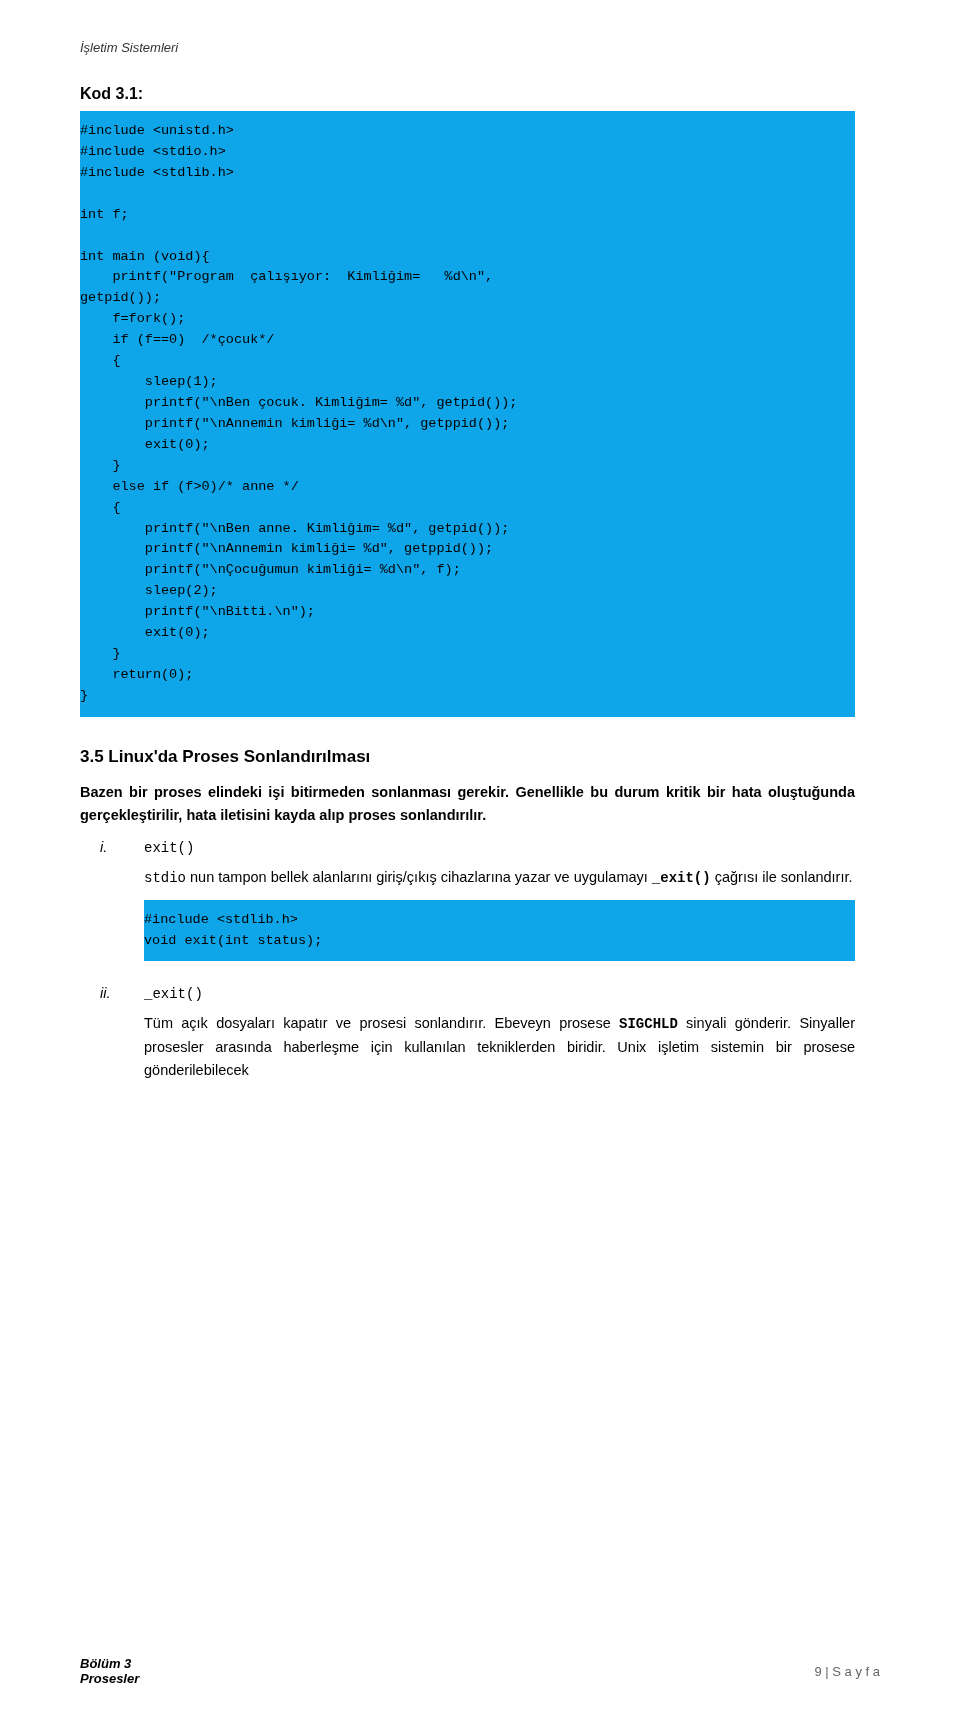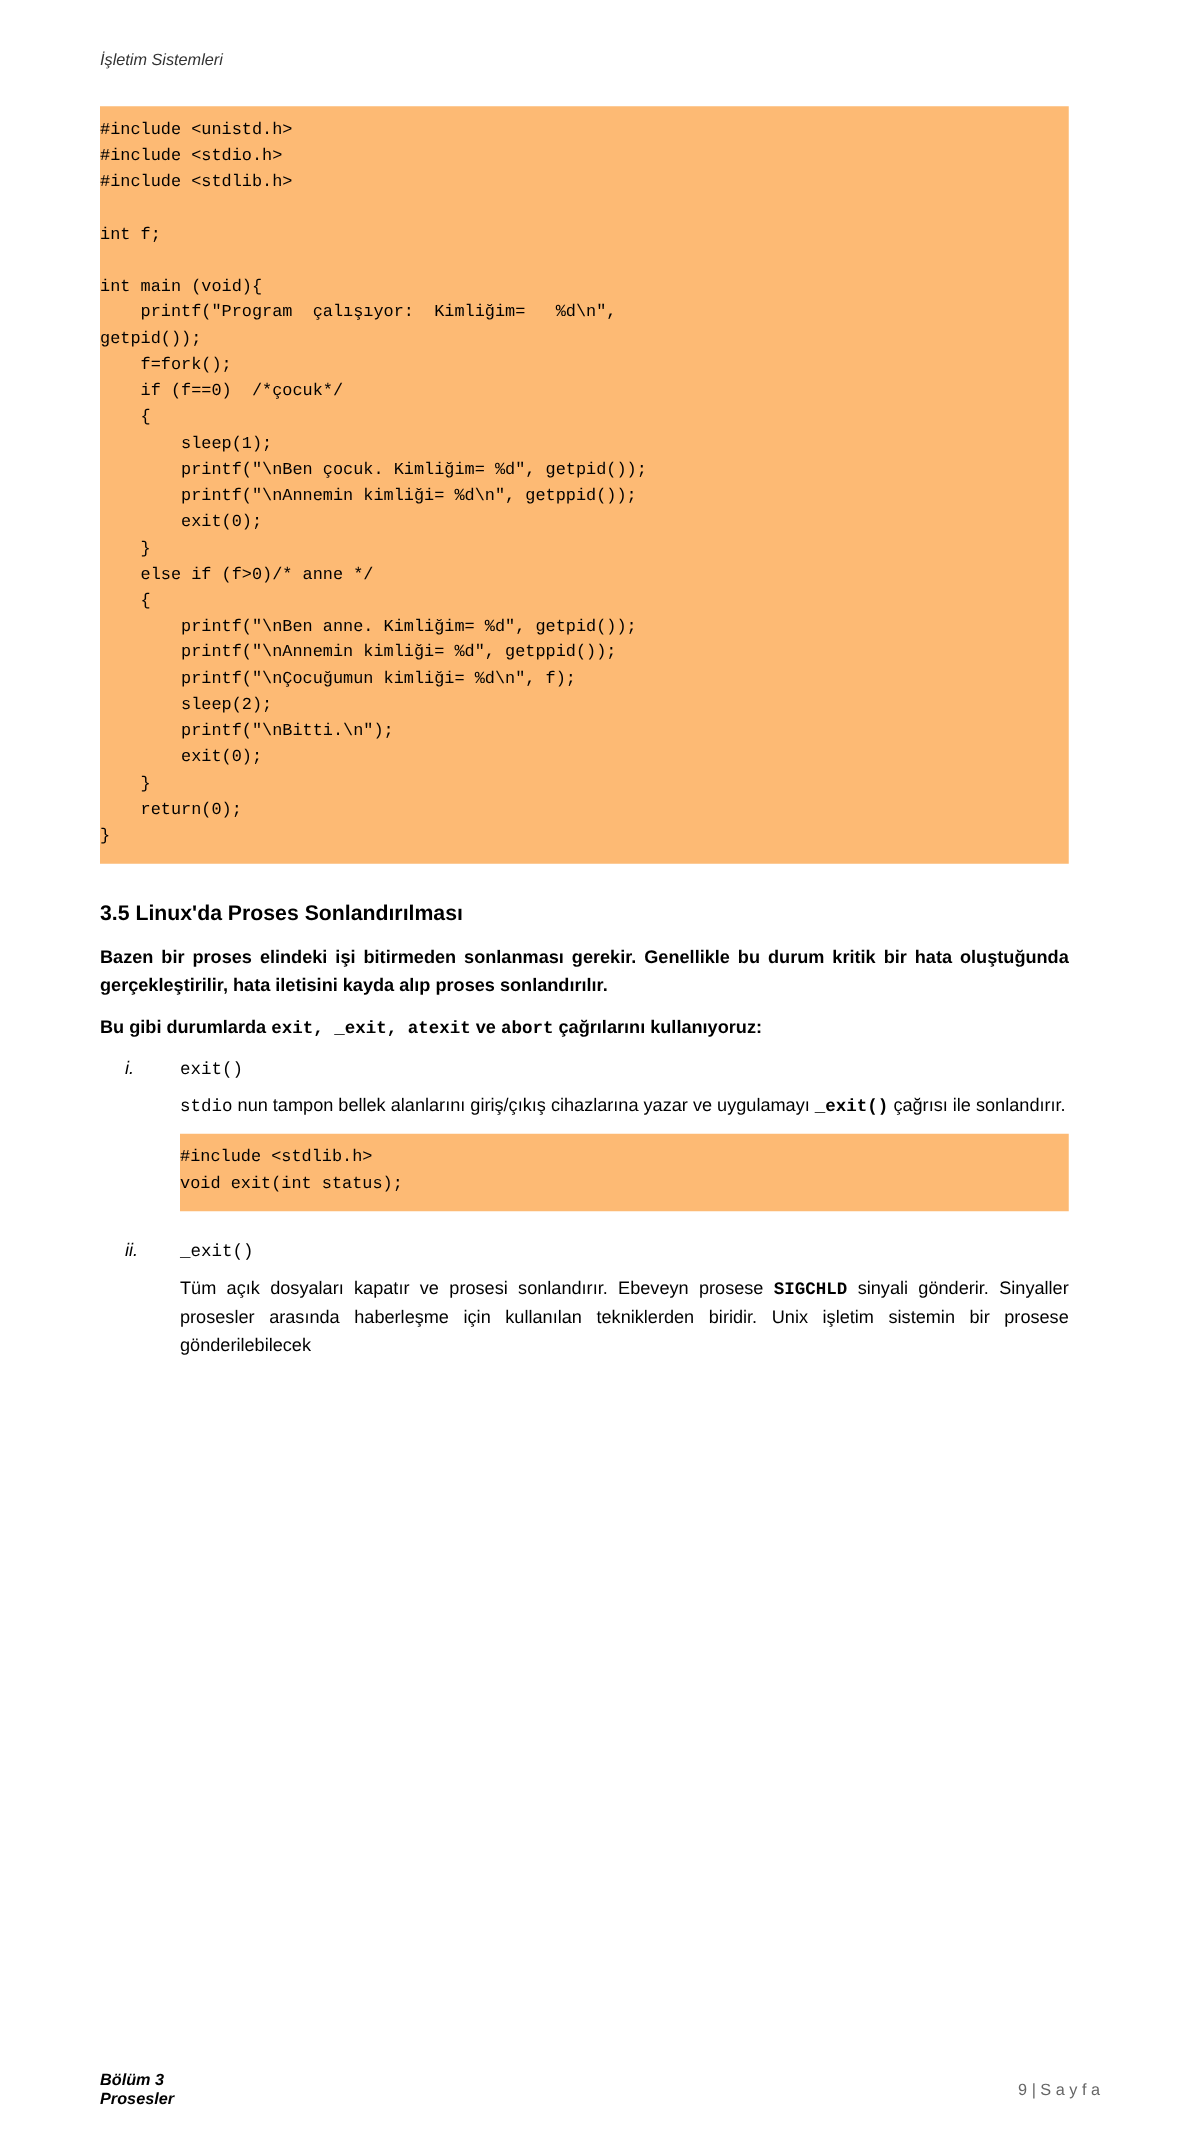--- a/index.html
+++ b/index.html
@@ -35,21 +35,21 @@
       font-size: 16px;
       font-weight: bold;
       font-family: Arial, sans-serif;
       margin-bottom: 8px;
     }
 
     .code-block {
       font-family: 'Courier New', Courier, monospace;
       font-size: 13.5px;
       line-height: 1.55;
-      background: #fdba74;
+      background: #0ea5e9;
       padding: 10px 0;
       margin-bottom: 18px;
       white-space: pre;
     }
 
     .section-title {
       font-size: 17px;
       font-weight: bold;
       font-family: Arial, sans-serif;
       margin-top: 30px;
@@ -141,20 +141,21 @@
       font-weight: bold;
     }
   </style>
 </head>
 <body>
 
 <div class="page-container">
 
   <div class="header-title">İşletim Sistemleri</div>
 
+  <div class="section-heading">Kod 3.1:</div>
   <div class="code-block">#include &lt;unistd.h&gt;
 #include &lt;stdio.h&gt;
 #include &lt;stdlib.h&gt;
 
 int f;
 
 int main (void){
     printf("Program  çalışıyor:  Kimliğim=   %d\n",
 getpid());
     f=fork();
@@ -176,23 +177,20 @@
     }
     return(0);
 }</div>
 
   <div class="section-title">3.5 Linux'da Proses Sonlandırılması</div>
 
   <p class="body-text">
     <span>Bazen bir proses elindeki işi bitirmeden sonlanması gerekir. Genellikle bu durum kritik bir hata oluştuğunda gerçekleştirilir, hata iletisini kayda alıp proses sonlandırılır.</span>
   </p>
 
-  <p class="body-text">
-    <span>Bu gibi durumlarda </span><span class="inline-code">exit, _exit, atexit</span><span> ve </span><span class="inline-code">abort</span><span> çağrılarını kullanıyoruz:</span>
-  </p>
 
   <div class="list-container">
 
     <div class="list-item">
       <div class="list-marker">i.</div>
       <div class="list-content">
         <div class="list-label">
           <span class="inline-code">exit()</span>
         </div>
         <p class="sub-text">

